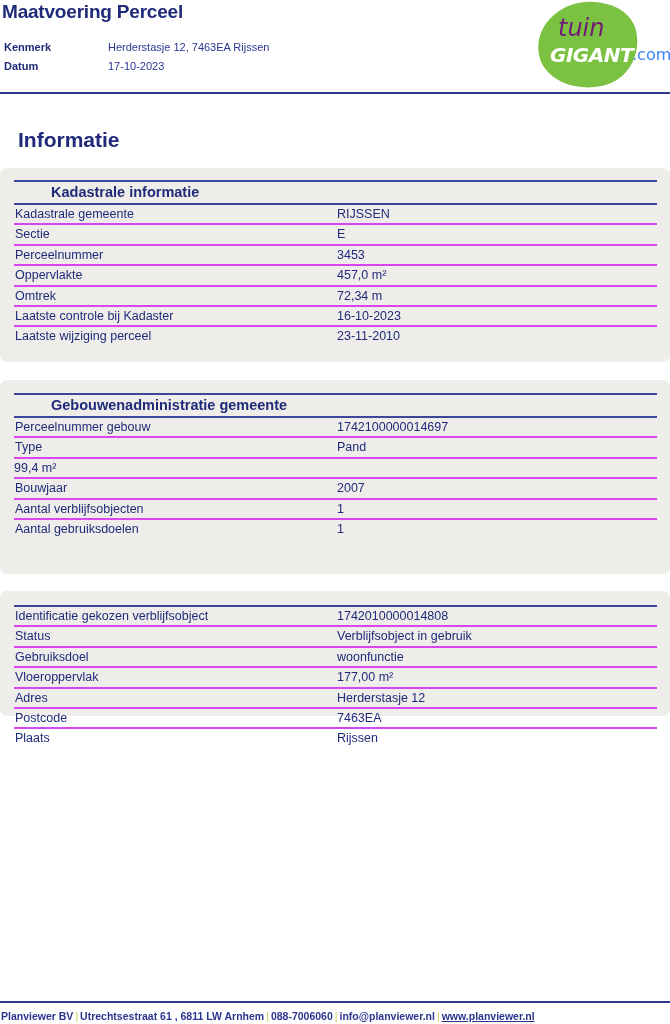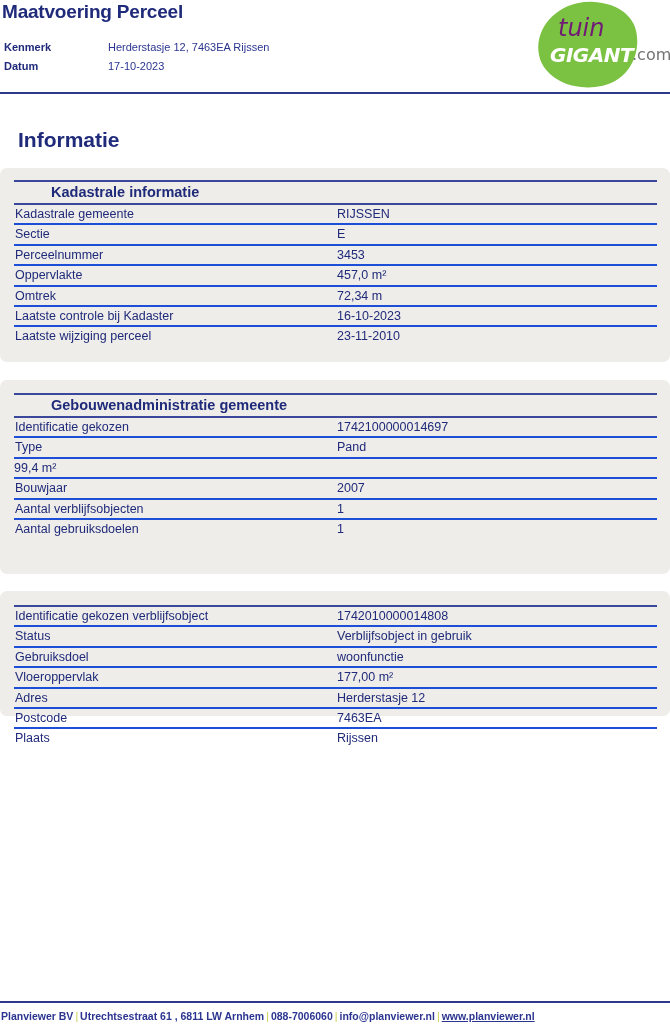--- a/index.html
+++ b/index.html
@@ -30,39 +30,39 @@
     .logo-tuin {
       position: absolute; left: 24px; top: 14px; font-family: "DejaVu Sans", sans-serif;
       font-style: italic; font-size: 24px; color: #701a75; font-weight: normal;
     }
     .logo-gigant {
       position: absolute; left: 16px; top: 43px; font-family: "DejaVu Sans", sans-serif;
       font-style: italic; font-weight: bold; font-size: 20px; color: #ffffff; letter-spacing: -0.5px;
     }
     .logo-com {
       position: absolute; left: 98px; top: 45px; font-family: "DejaVu Sans", sans-serif;
-      font-size: 16px; color: #737373;
+      font-size: 16px; color: #3b82f6;
     }
     .section-title {
       position: absolute; left: 0; top: 128px; font-size: 21px; font-weight: bold; color: #1f2a7a; margin-left: 18px;
     }
     .card {
       position: absolute; left: 0; width: 670px; background: #efede9;
       border-radius: 7px;
     }
     .card-table { position: absolute; left: 14px; width: 643px; }
     .rule { height: 2px; background: #3b479a; }
     .card-heading {
       height: 21px; line-height: 21px; font-size: 14.5px; font-weight: bold; color: #1f2a7a;
       padding-left: 1px;
       margin-left: 36px;
     }
     .row {
       display: flex; height: 18.4px; line-height: 18.4px; font-size: 12.5px; color: #1f2a7a;
-      border-bottom: 2px solid #1d4ed8;
+      border-bottom: 2px solid #d946ef;
     }
     .row:last-child { border-bottom: none; }
     .row .k { width: 322px; padding-left: 1px; }
     .row .v { flex: 1; }
     .footer-rule {
       position: absolute; left: 0; top: 1001px; width: 670px; height: 2px; background: #2d3a8c;
     }
     .footer {
       position: absolute; left: 1px; top: 1010px; font-size: 10.5px; font-weight: bold; color: #2b3590;
       white-space: nowrap;
@@ -133,21 +133,21 @@
   </div>
 </div>
 
 <div class="card" style="top:380px; height:194px;">
   <div class="card-table" style="top:13px;">
     <div class="rule"></div>
     <div class="card-heading">Gebouwenadministratie gemeente</div>
     <div class="rule"></div>
     <div>
       <div class="row">
-          <span class="k">Identificatie gekozen</span>
+          <span class="k">Perceelnummer gebouw</span>
           <span class="v">1742100000014697</span>
         </div>
       <div class="row">
           <span class="k">Type</span>
           <span class="v">Pand</span>
         </div>
       <div class="row">
           <span class="v">99,4 m²</span>
         </div>
       <div class="row">

